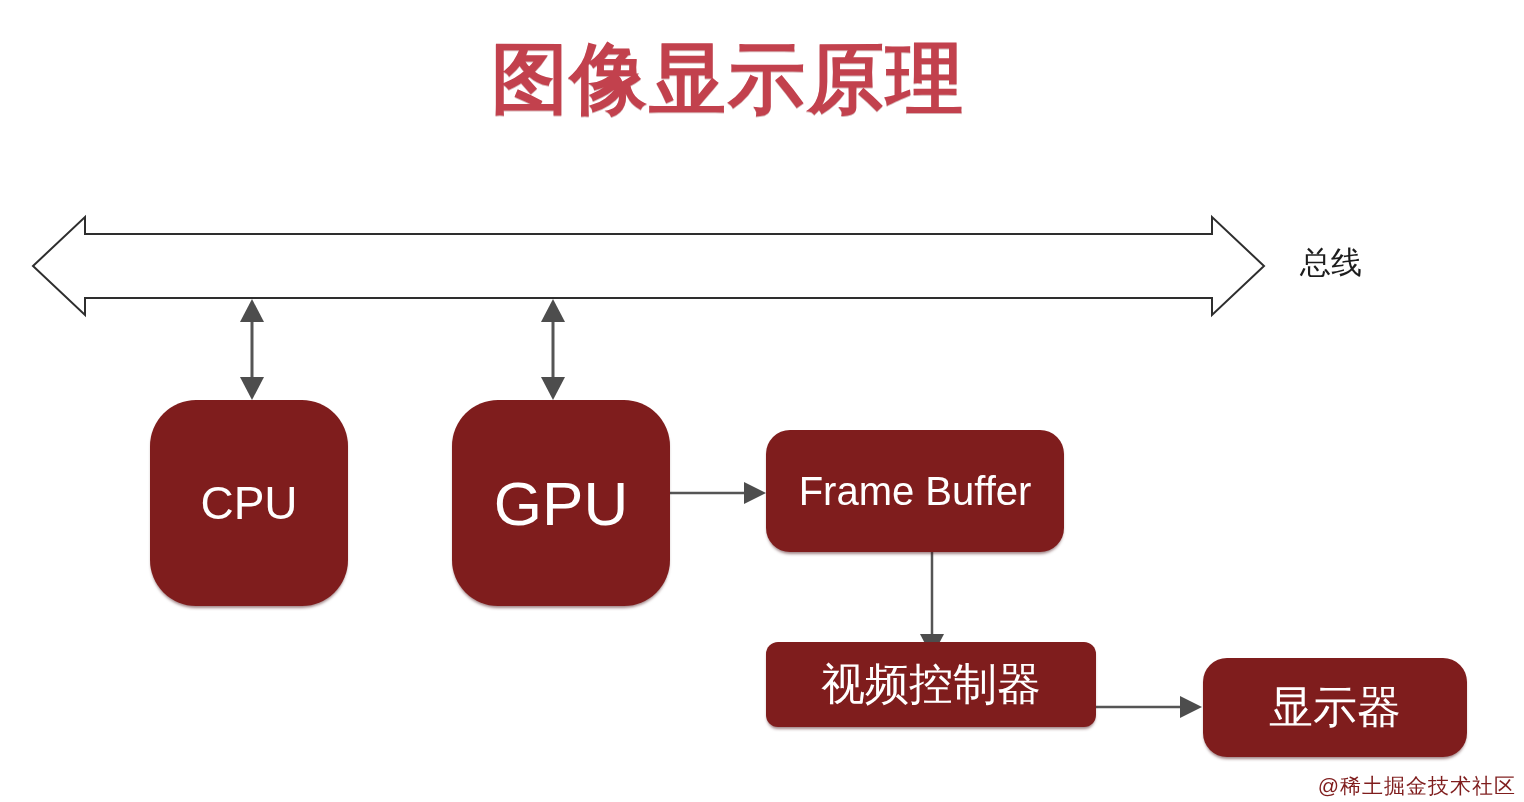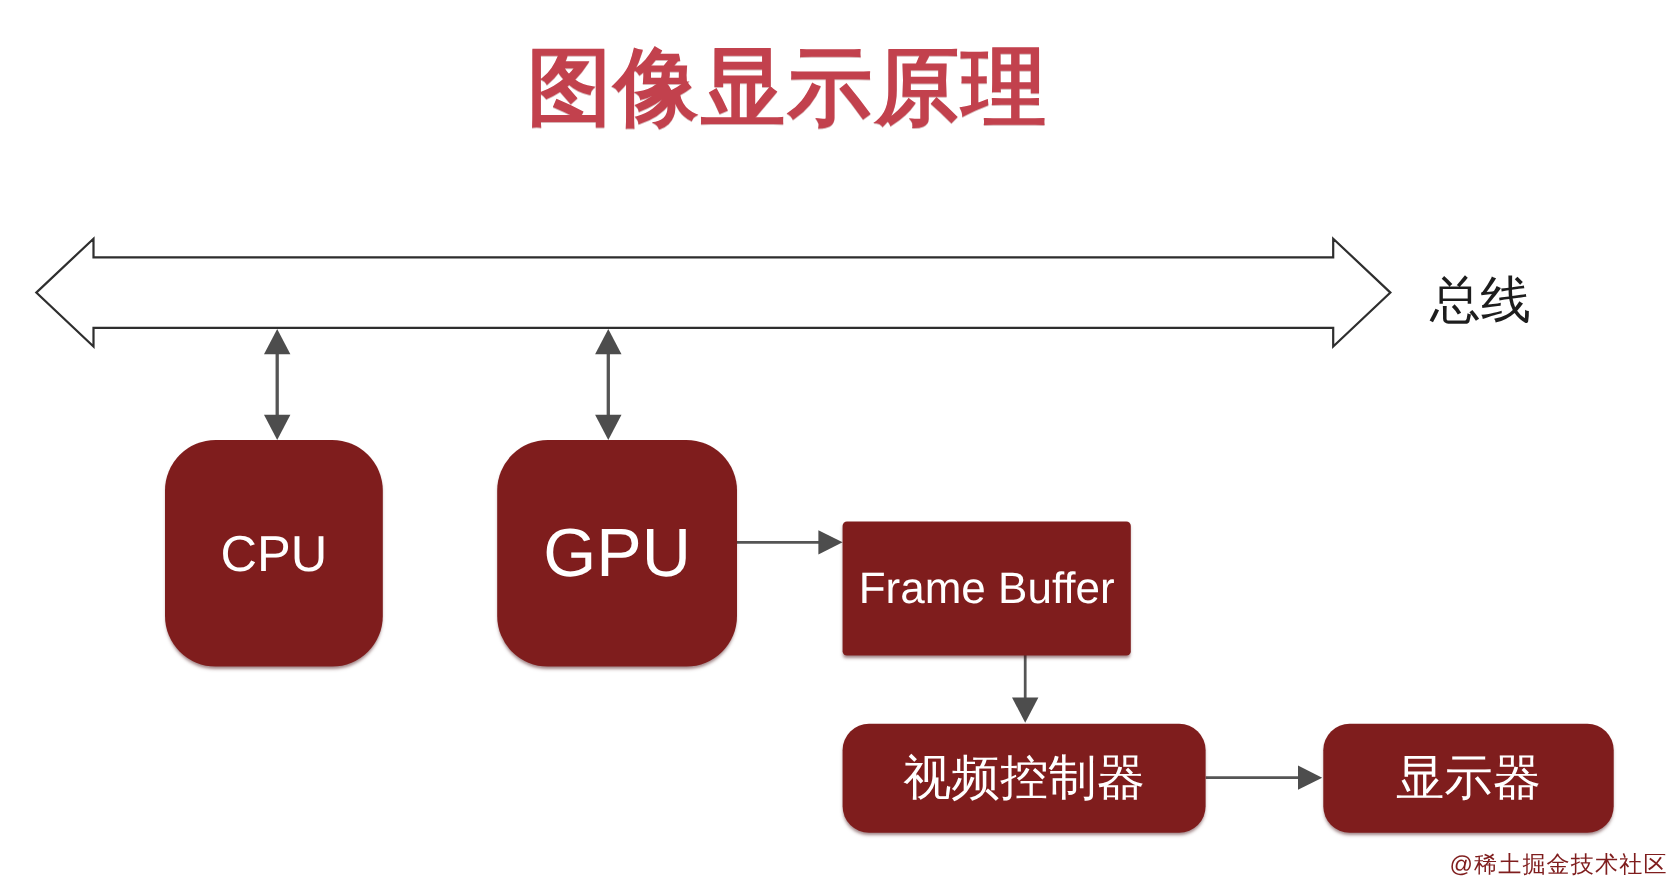--- a/index.html
+++ b/index.html
@@ -11,38 +11,39 @@
     font-family:"Liberation Sans","DejaVu Sans",sans-serif;
   }
   .diagram-svg{position:absolute;left:0;top:0;width:1524px;height:802px;}
   .page-title{
     position:absolute;left:0;top:28px;width:1432px;
     text-align:center;
     font-size:77px;font-weight:bold;letter-spacing:2px;
     color:#c2414d;
     text-shadow:0 1px 0 rgba(140,40,45,0.35);
     user-select:none;
+    padding-left:12px;
   }
   .node{
     position:absolute;
     background:#7f1d1d;
     color:#ffffff;
     display:flex;align-items:center;justify-content:center;
     box-shadow:0 3px 3px -1px rgba(70,15,20,0.5);
     text-align:center;
     user-select:none;
   }
   .node-cpu{left:150px;top:400px;width:198px;height:206px;border-radius:46px;font-size:46px;}
   .node-gpu{left:452px;top:400px;width:218px;height:206px;border-radius:46px;font-size:62px;}
-  .node-framebuffer{left:766px;top:430px;width:262px;height:122px;border-radius:4px;font-size:40px;margin-top:44px;}
-  .node-videocontroller{left:766px;top:658px;width:330px;height:99px;border-radius:24px;font-size:44px;}
+  .node-framebuffer{left:766px;top:430px;width:298px;height:122px;border-radius:24px;font-size:40px;}
+  .node-videocontroller{left:766px;top:642px;width:330px;height:85px;border-radius:12px;font-size:44px;}
   .node-display{left:1203px;top:658px;width:264px;height:99px;border-radius:24px;font-size:44px;text-align:center;}
   .bus-label{
     position:absolute;left:1300px;top:242px;
-    font-size:46px;color:#1d1d1d;
+    font-size:31px;color:#1d1d1d;
     user-select:none;
   }
   .watermark{
     position:absolute;right:8px;bottom:2px;
     font-size:21px;color:#7f1d1d;letter-spacing:1px;
     user-select:none;
   }
 </style>
 </head>
 <body>

